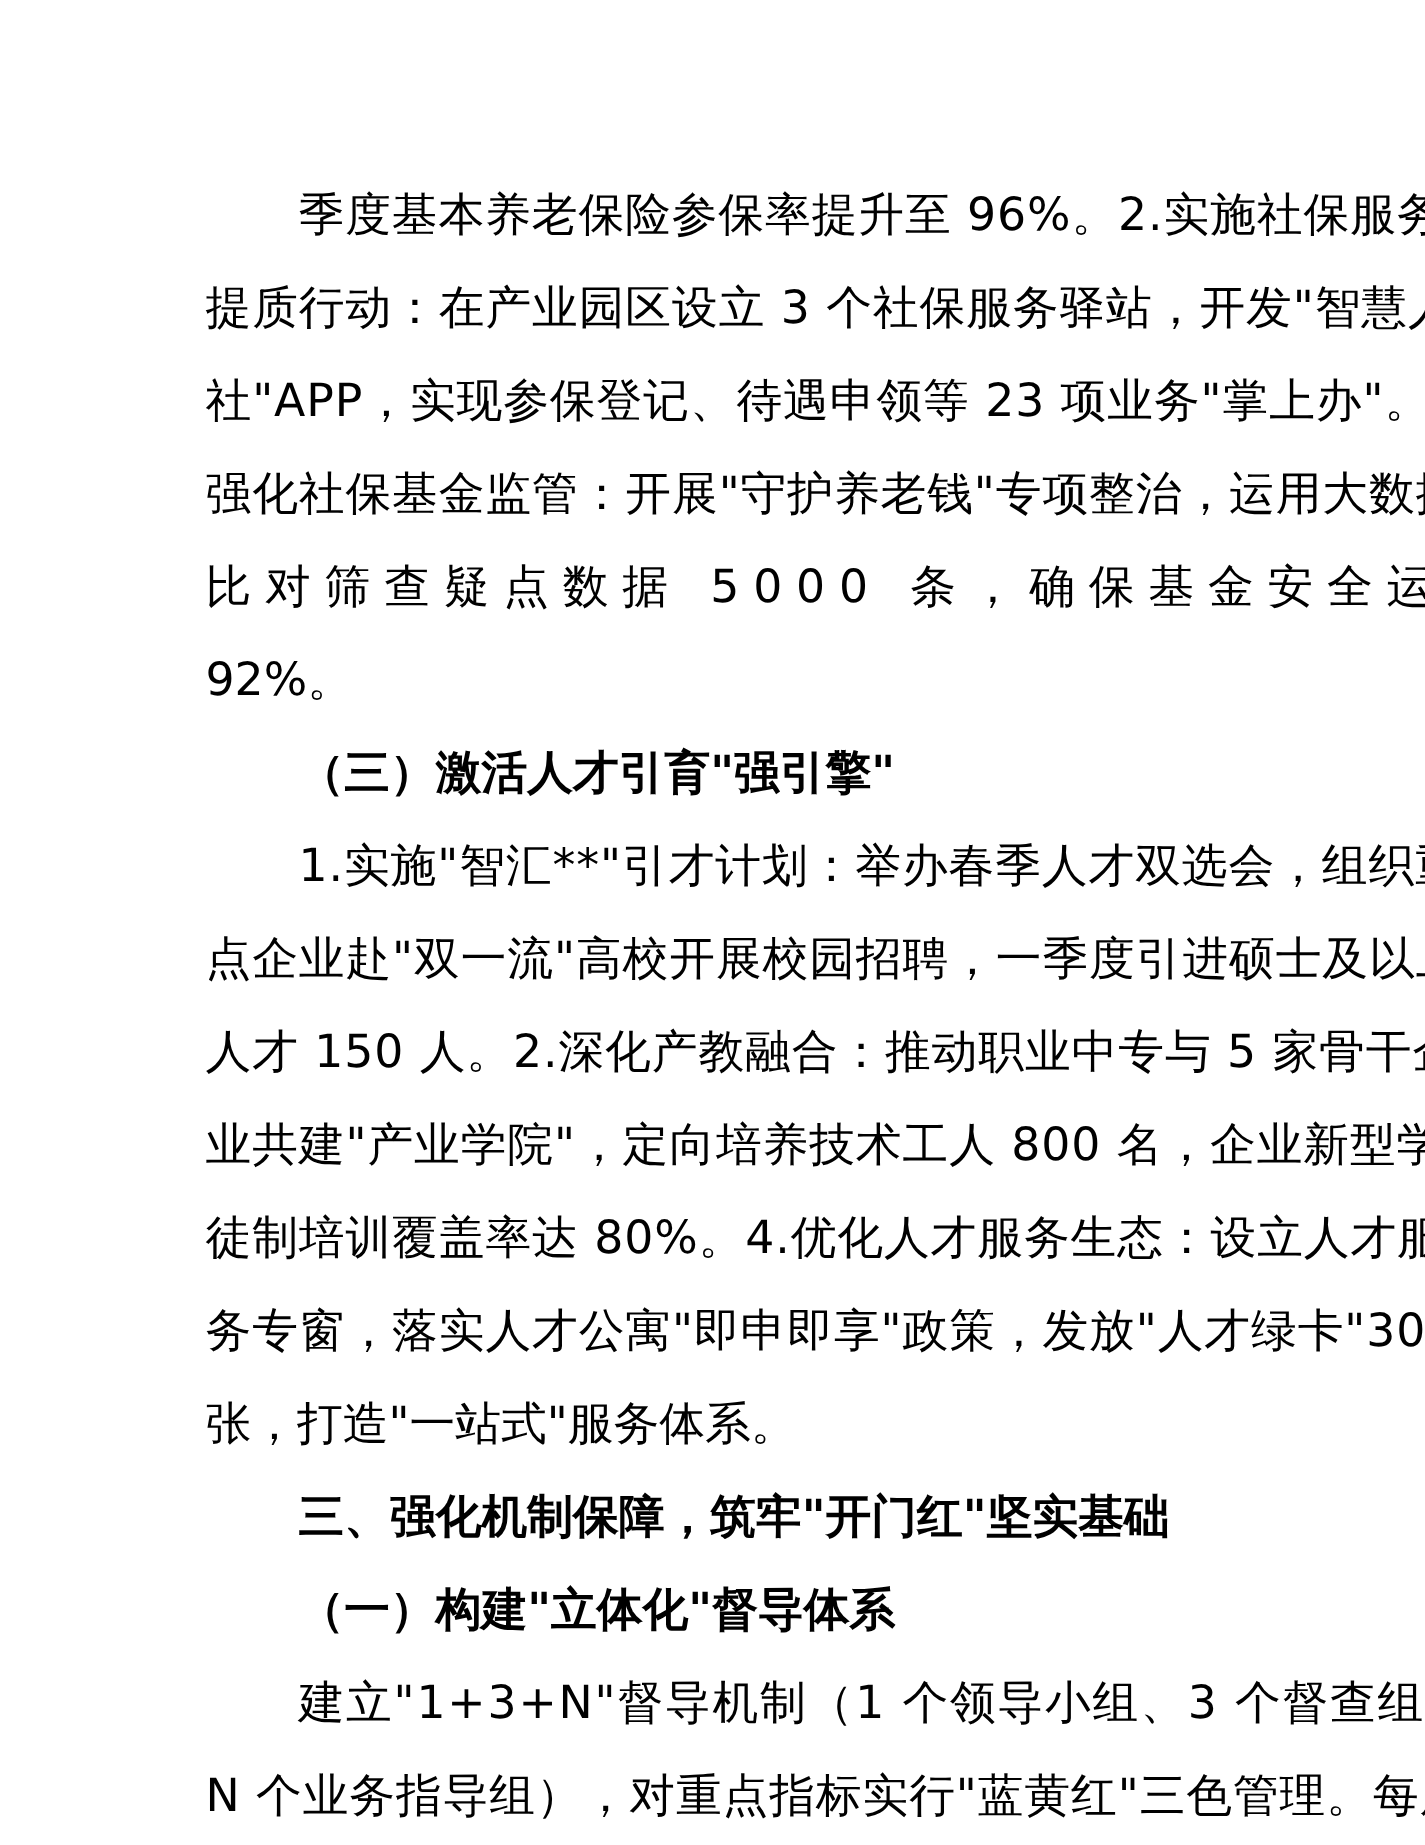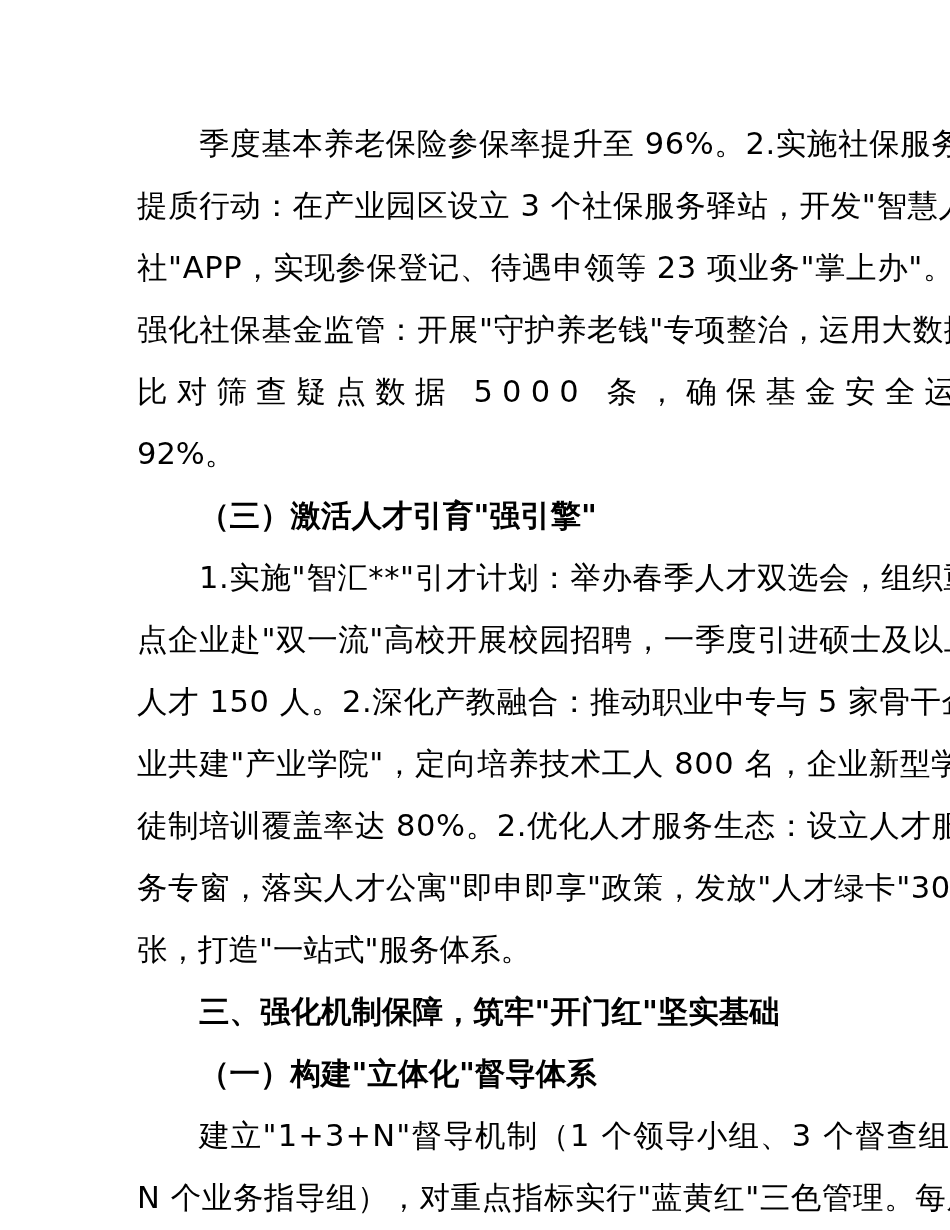--- a/index.html
+++ b/index.html
@@ -76,21 +76,21 @@
     <div class="line bold indent2">（三）激活人才引育"强引擎"</div>
 
     <div class="line indent2 stretch-e">1.实施"智汇**"引才计划：举办春季人才双选会，组织重</div>
 
     <div class="line stretch-e">点企业赴"双一流"高校开展校园招聘，一季度引进硕士及以上</div>
 
     <div class="line stretch-e">人才 150 人。2.深化产教融合：推动职业中专与 5 家骨干企</div>
 
     <div class="line stretch-e">业共建"产业学院"，定向培养技术工人 800 名，企业新型学</div>
 
-    <div class="line stretch-e">徒制培训覆盖率达 80%。2.优化人才服务生态：设立人才服</div>
+    <div class="line stretch-e">徒制培训覆盖率达 80%。4.优化人才服务生态：设立人才服</div>
 
     <div class="line stretch-e">务专窗，落实人才公寓"即申即享"政策，发放"人才绿卡"300</div>
 
     <div class="line">张，打造"一站式"服务体系。</div>
 
     <div class="line bold indent2">三、强化机制保障，筑牢"开门红"坚实基础</div>
 
     <div class="line bold indent2">（一）构建"立体化"督导体系</div>
 
     <div class="line indent2 stretch-a">建立"1+3+N"督导机制（1 个领导小组、3 个督查组、</div>

